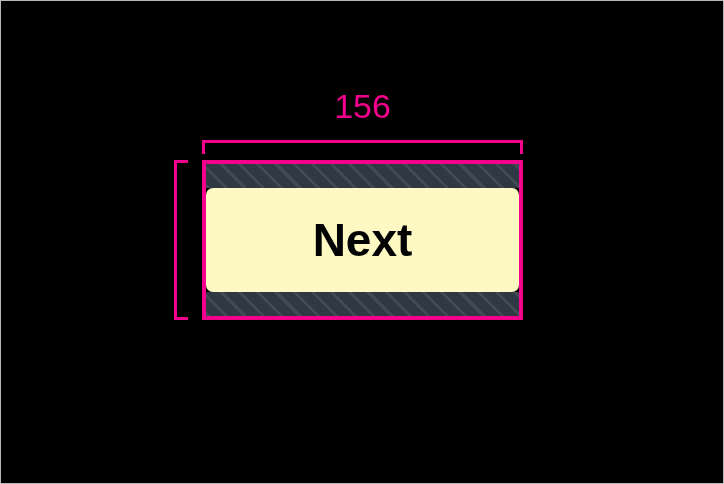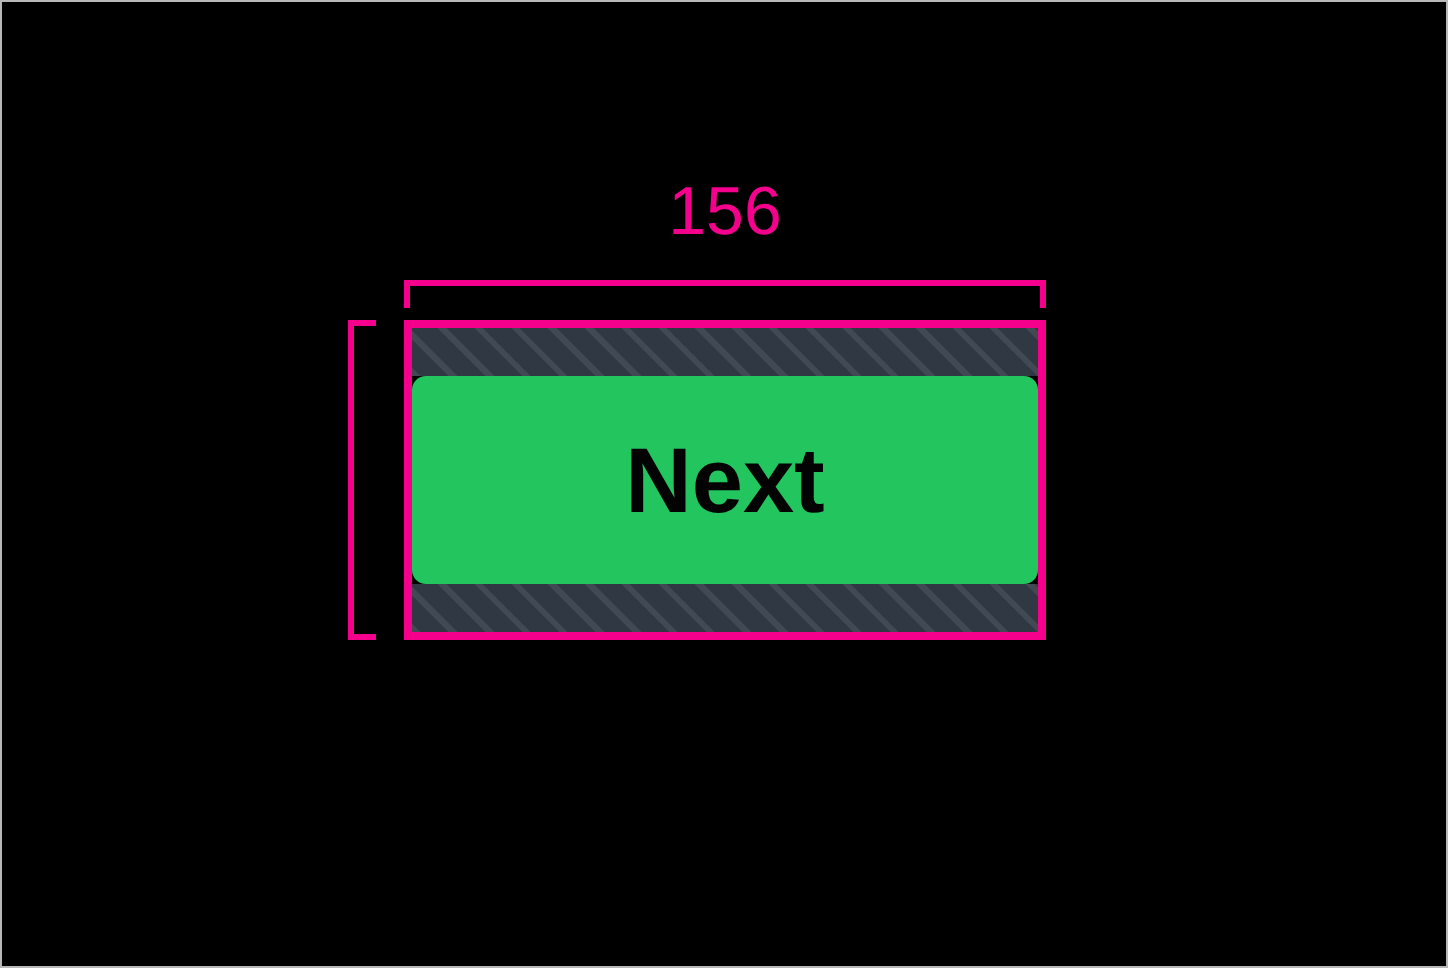--- a/index.html
+++ b/index.html
@@ -120,19 +120,19 @@
 
 <div id="screen" style="--accent: #f5008c; background: rgb(0, 0, 0);">
 
   <div class="dim-label-h">156</div>
   <div class="dim-bracket-h"></div>
 
   <div class="dim-bracket-v"></div>
 
   <div class="inspect-frame">
     <div class="margin-band top" style="background-color: rgb(47, 56, 67);"></div>
-    <div class="btn-fill" style="background: #22c55e;">
+    <div class="btn-fill" style="background: #fef9c3;">
       <span class="btn-label" style="color: rgb(3, 3, 3);">Next</span>
     </div>
     <div class="margin-band bottom" style="background-color: rgb(47, 56, 67);"></div>
   </div>
 
 </div>
 
 </body></html>

